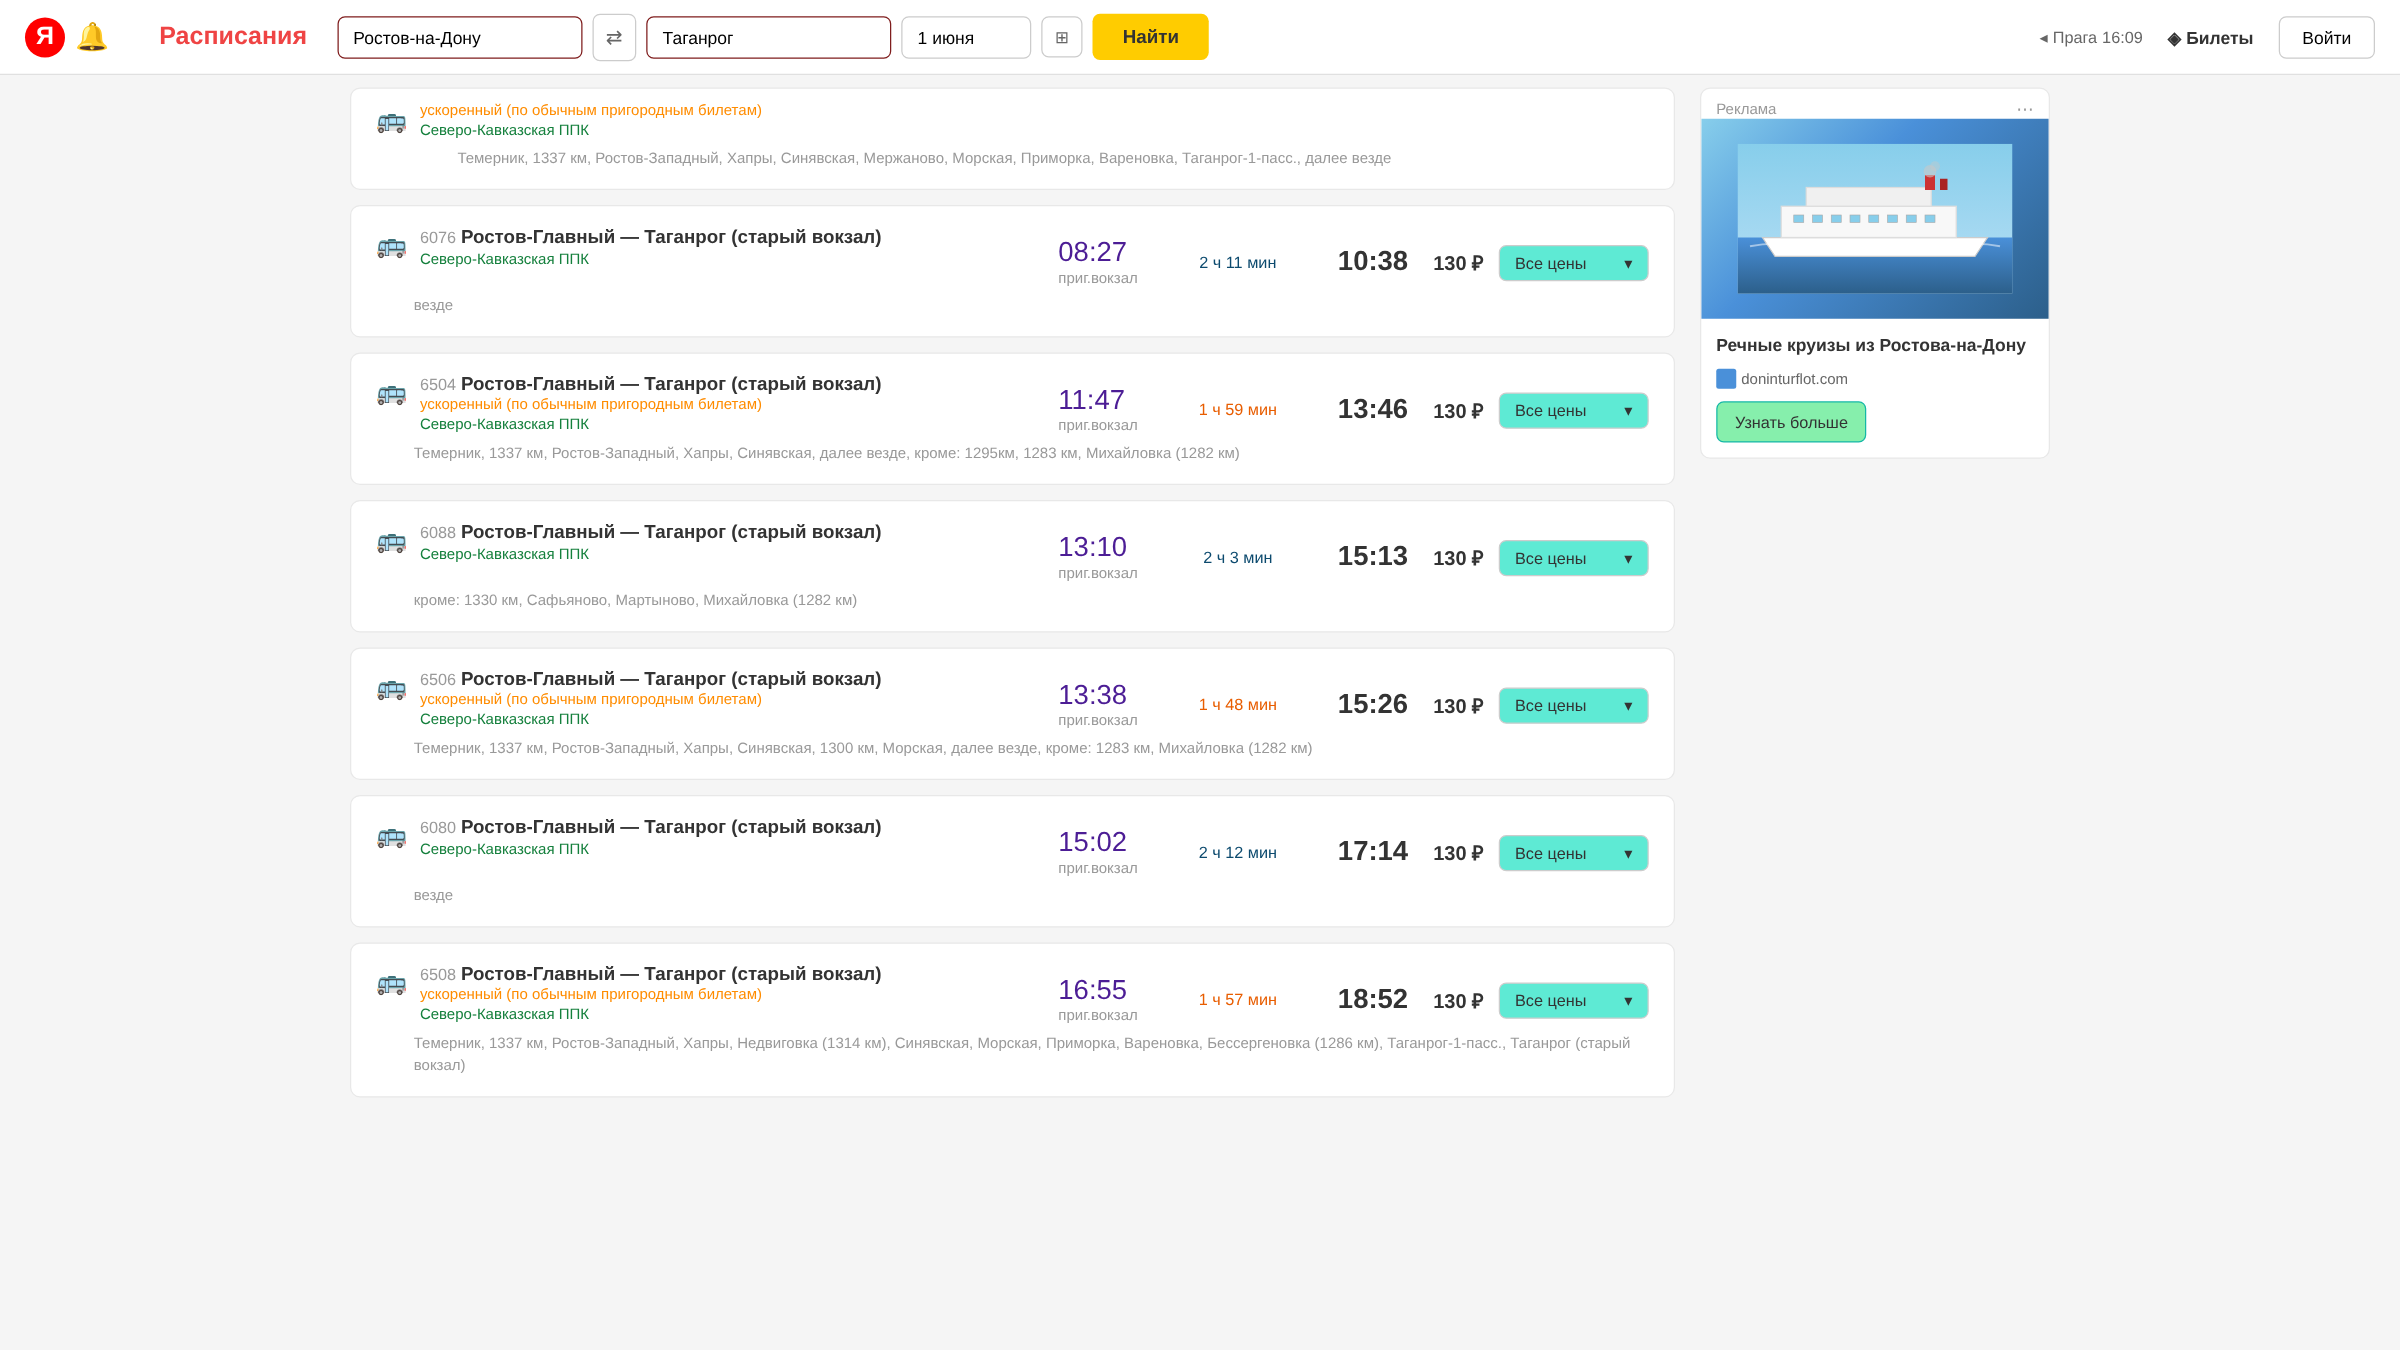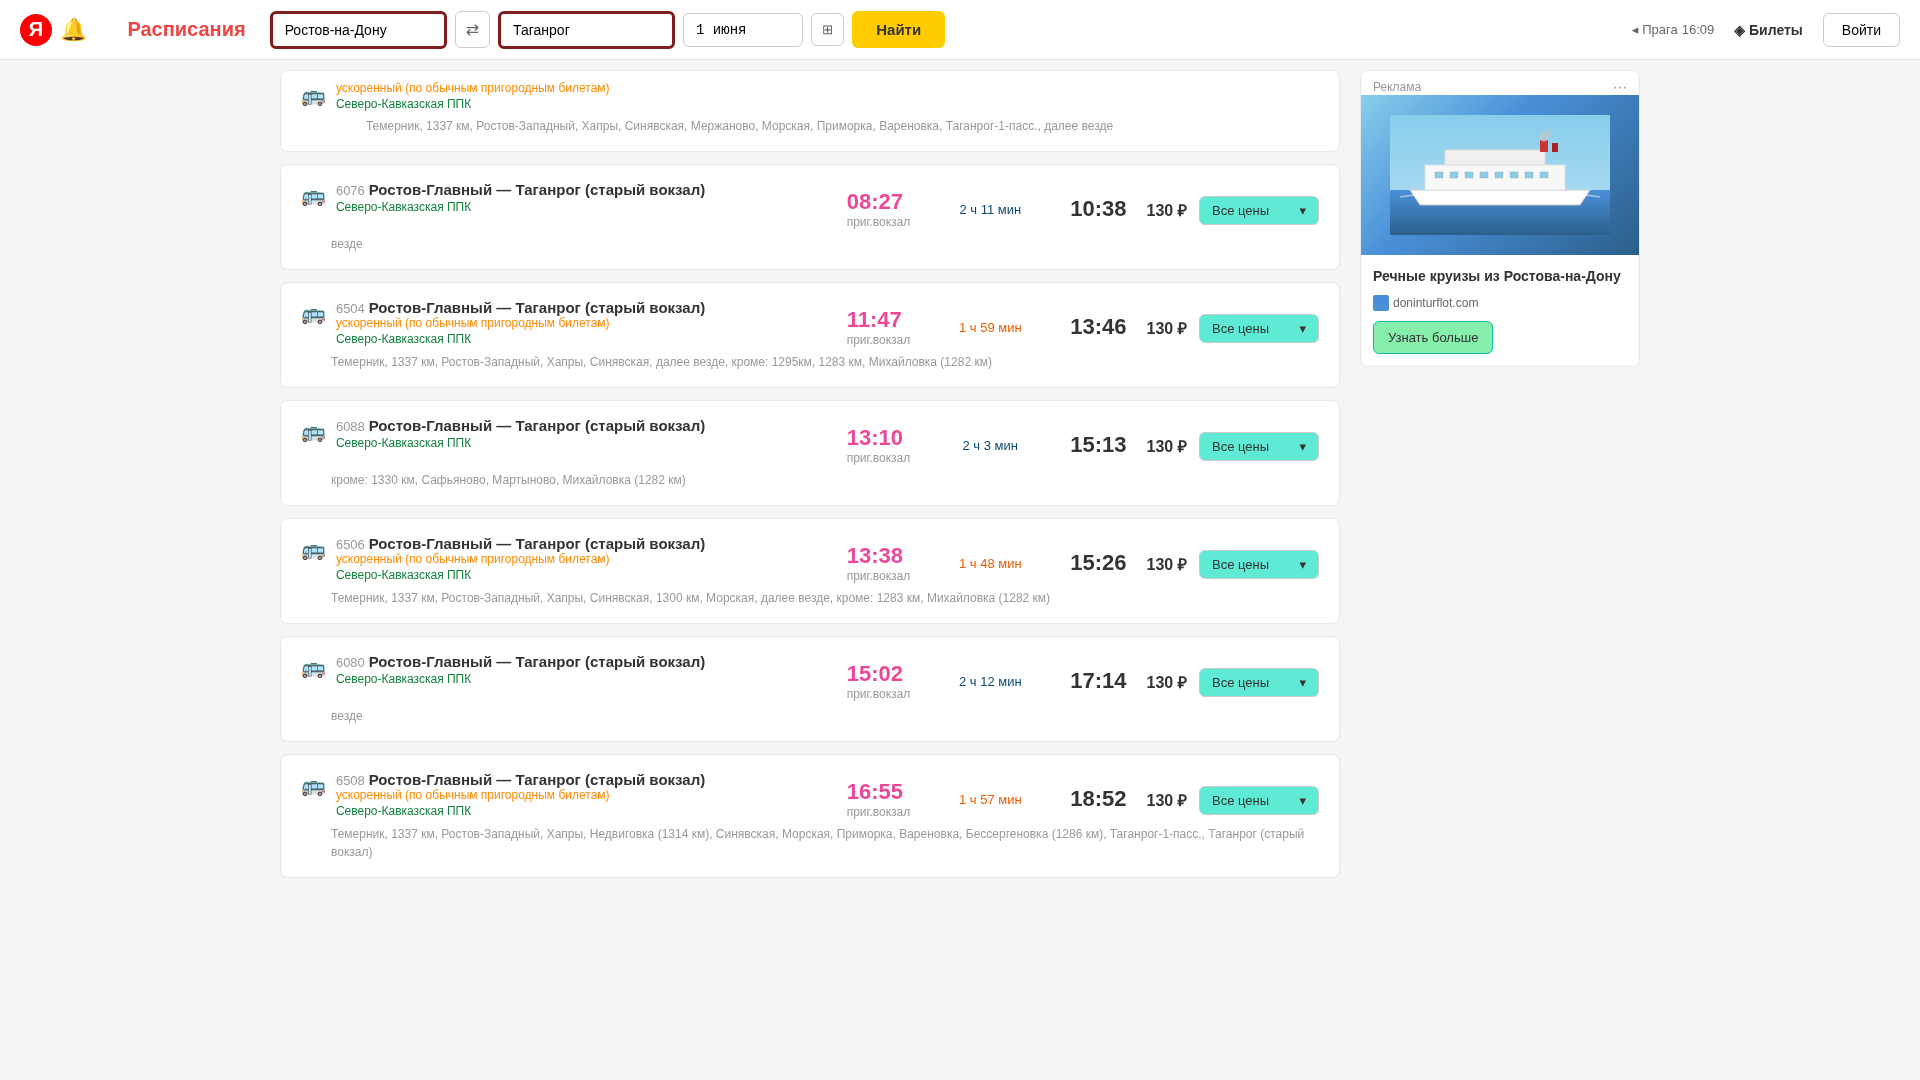--- a/index.html
+++ b/index.html
@@ -41,44 +41,43 @@
       color: #ef4444;
       margin-left: 32px;
     }
     .search-bar {
       display: flex;
       align-items: center;
       gap: 8px;
       flex: 1;
     }
     .search-input {
-      border: 3px solid #7f1d1d;
+      border: 1px solid #7f1d1d;
       border-radius: 6px;
       padding: 8px 12px;
       font-size: 14px;
-      width: 177px;
+      width: 196px;
       outline: none;
     }
     .swap-btn {
       background: none;
       border: 1px solid #ccc;
       border-radius: 6px;
       padding: 8px 10px;
       cursor: pointer;
       font-size: 16px;
       color: #666;
     }
     .date-input {
       border: 1px solid #ccc;
       border-radius: 6px;
       padding: 8px 12px;
       font-size: 14px;
-      width: 120px;
+      width: 104px;
       outline: none;
-      font-family: Liberation Mono, monospace;
     }
     .grid-btn {
       background: none;
       border: 1px solid #ccc;
       border-radius: 6px;
       padding: 8px 10px;
       cursor: pointer;
       color: #666;
     }
     .find-btn {
@@ -176,22 +175,22 @@
     .train-times {
       display: flex;
       align-items: center;
       gap: 40px;
       margin-top: 8px;
       margin-left: 30px;
     }
     .time-block { text-align: left; }
     .time-main {
       font-size: 22px;
-      font-weight: bold;
-      color: #ec4899;
+      font-weight: normal;
+      color: #4c1d95;
     }
     .time-sub {
       font-size: 12px;
       color: #999;
     }
     .duration {
       font-size: 13px;
       color: #0c4a6e;
       text-align: center;
       min-width: 80px;

